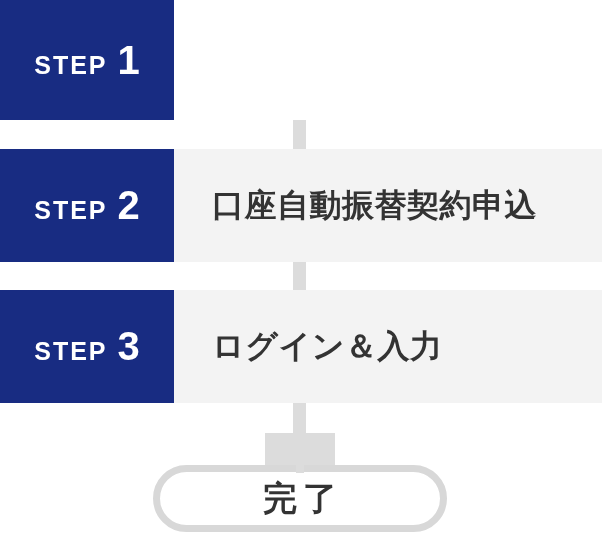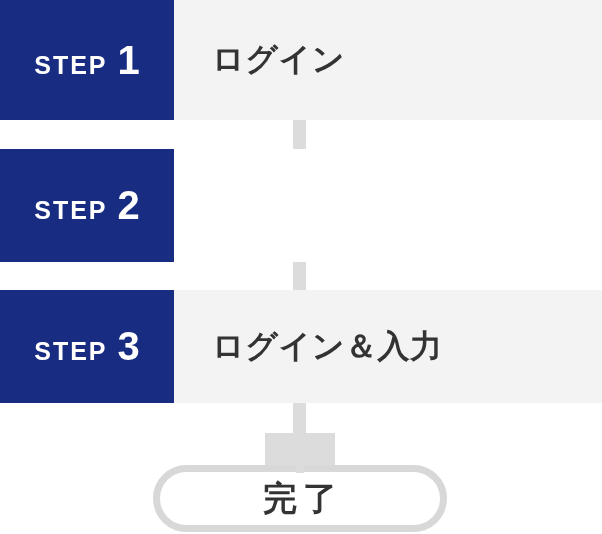--- a/index.html
+++ b/index.html
@@ -113,32 +113,32 @@
 
 <div class="diagram">
 
   <div class="step-row row-1">
     <div class="step-box">
       <div class="step-inner">
         <span class="step-word">STEP</span>
         <span class="step-number">1</span>
       </div>
     </div>
-    <div class="step-label">ログイン</div>
   </div>
 
   <div class="connector connector-1"></div>
 
   <div class="step-row row-2">
     <div class="step-box">
       <div class="step-inner">
         <span class="step-word">STEP</span>
         <span class="step-number">2</span>
       </div>
     </div>
+    <div class="step-label">口座自動振替契約申込</div>
   </div>
 
   <div class="connector connector-2"></div>
 
   <div class="step-row row-3">
     <div class="step-box">
       <div class="step-inner">
         <span class="step-word">STEP</span>
         <span class="step-number">3</span>
       </div>

